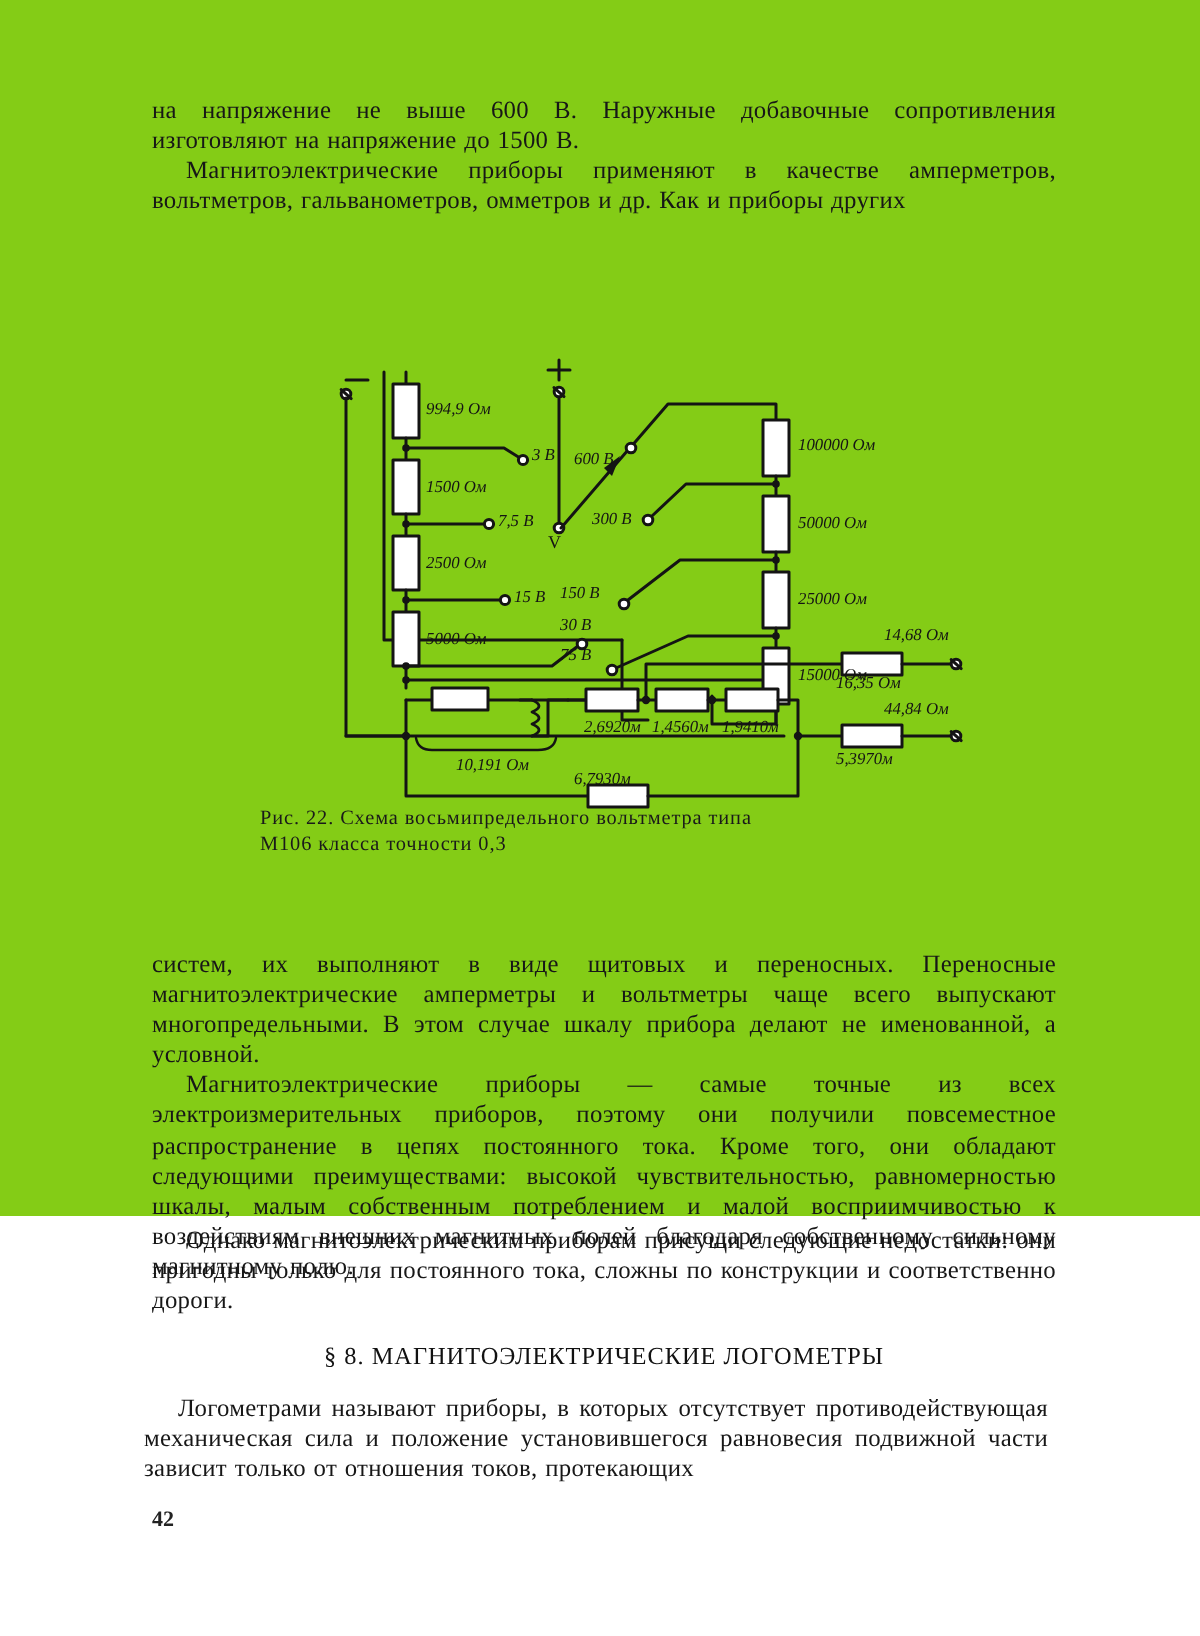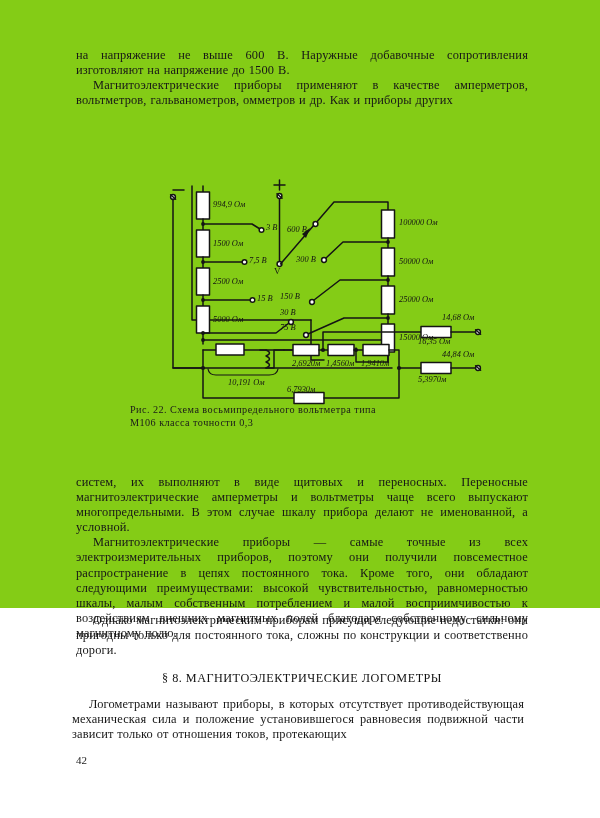--- a/index.html
+++ b/index.html
@@ -69,21 +69,21 @@
     left: 60px;
     width: 452px;
     top: 697px;
     margin-left: 12px;
   }
   .pageno {
     position: absolute;
     left: 76px;
     top: 754px;
     font-size: 11px;
-    font-weight: normal;
+    font-weight: bold;
     color: #222;
   }
 
   
   .figure {
     position: absolute;
     left: 156px;
     top: 172px;
     width: 336px;
     height: 262px;

